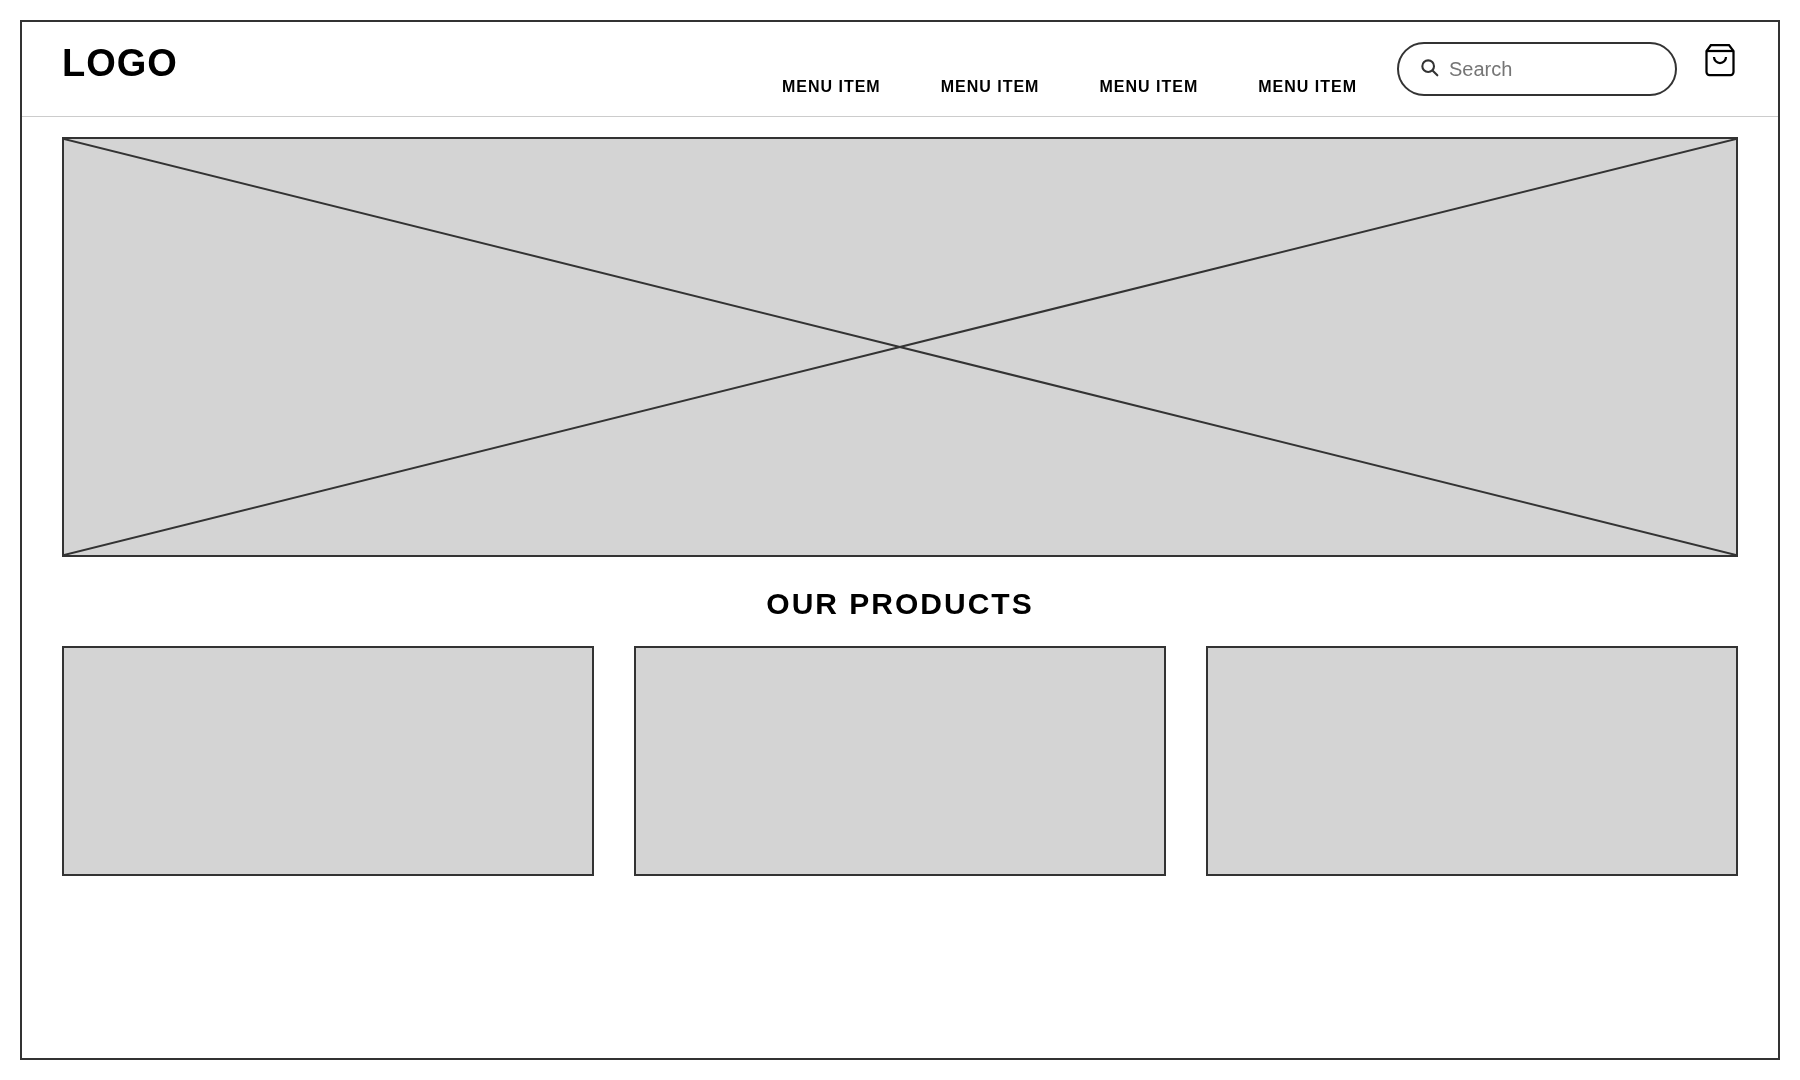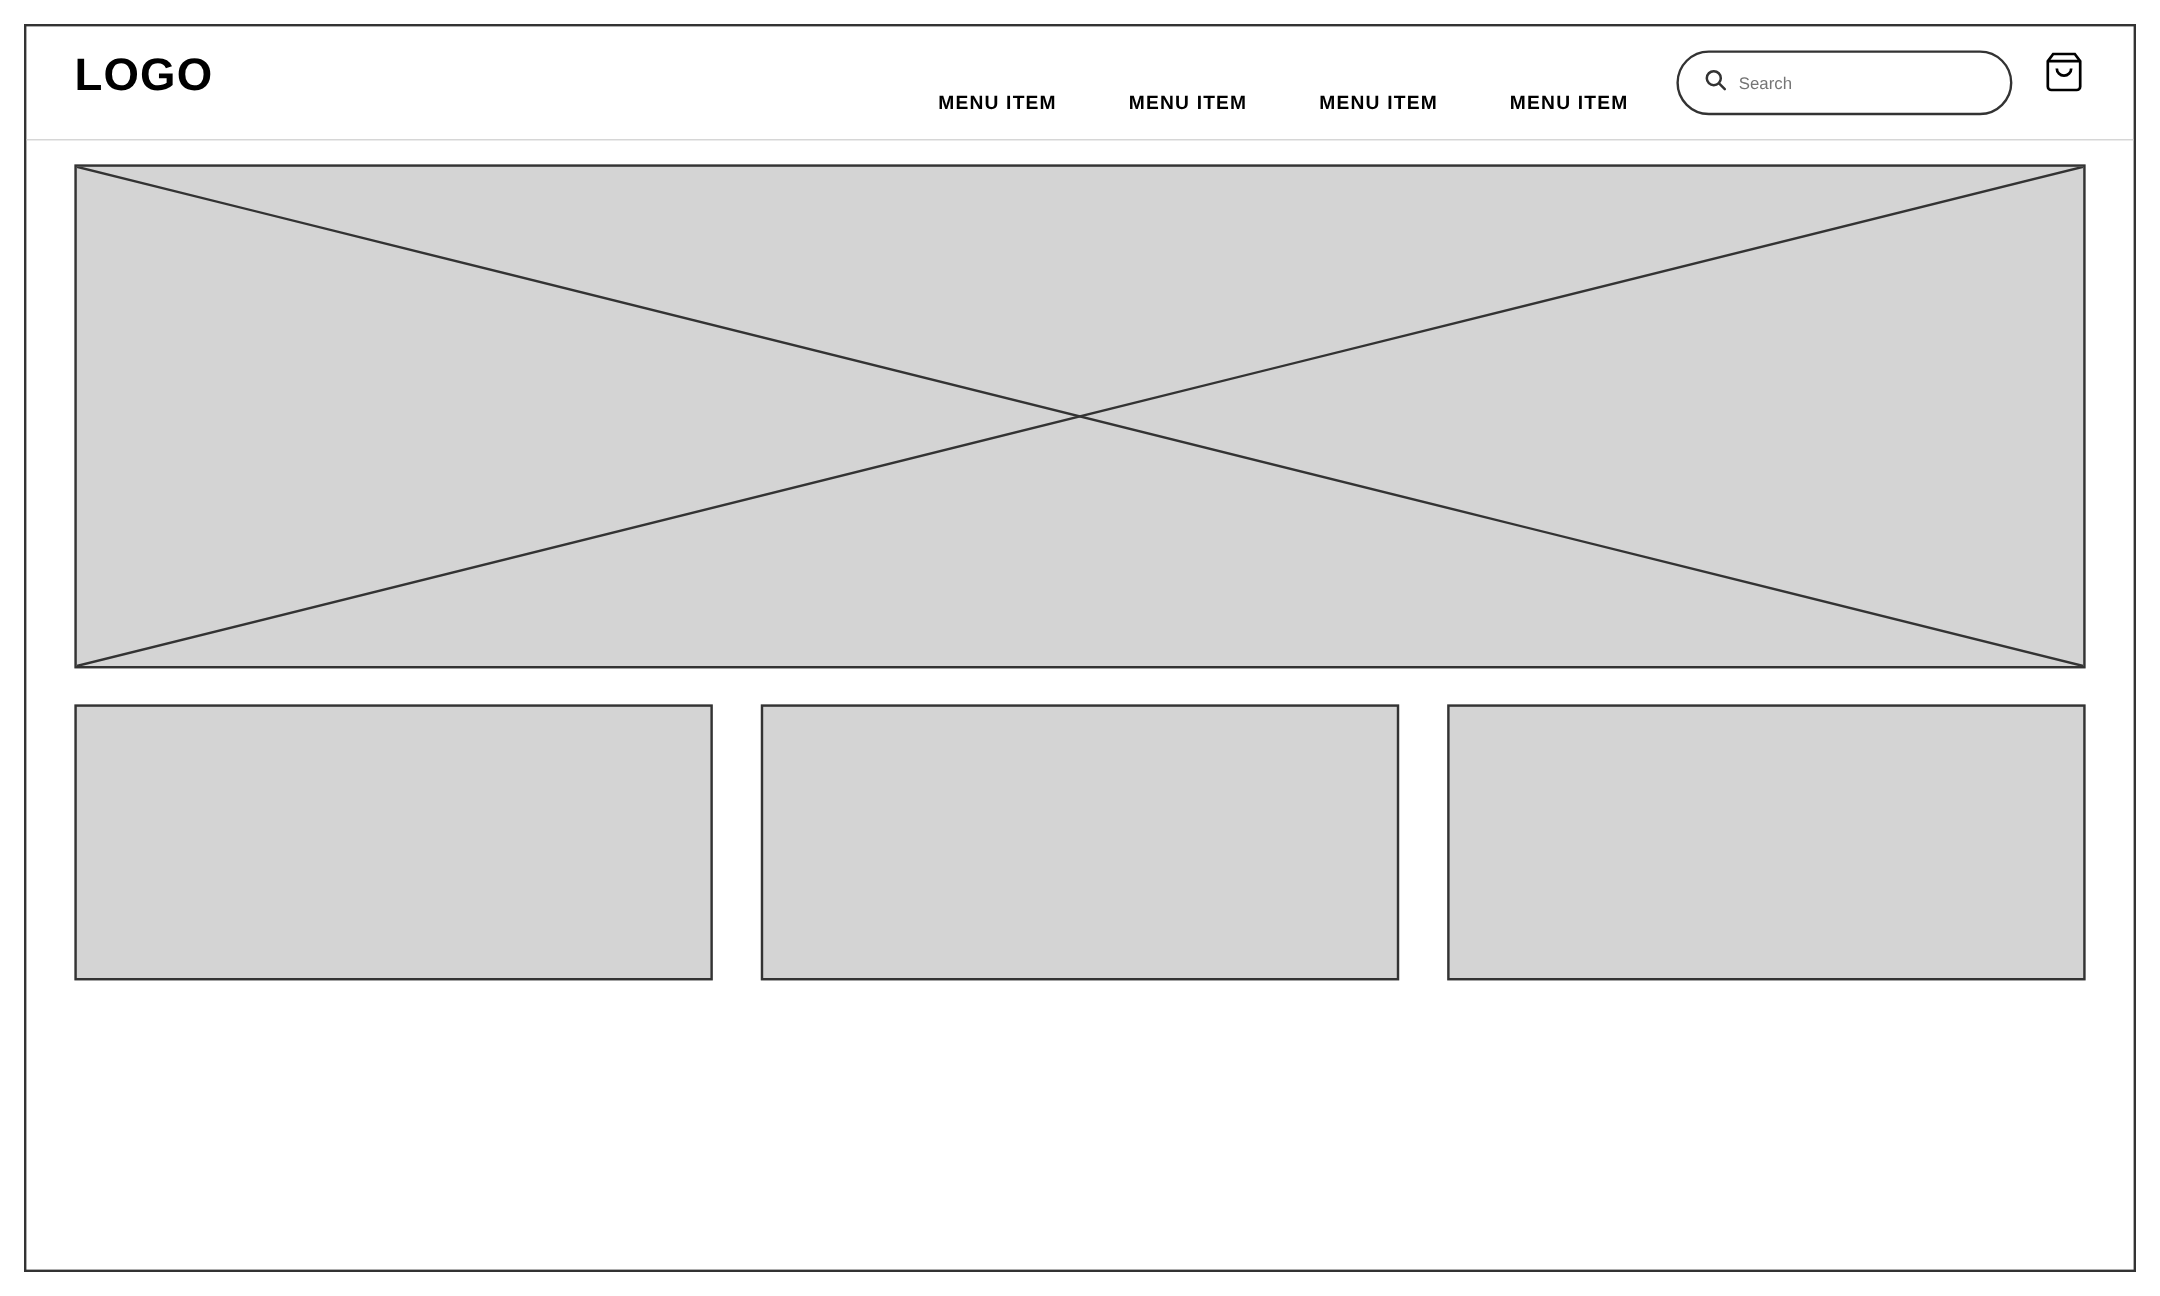--- a/index.html
+++ b/index.html
@@ -69,21 +69,21 @@
     }
 
     .search-icon-wrapper {
       color: #333;
       font-size: 20px;
     }
 
     .search-input {
       border: none;
       outline: none;
-      font-size: 14px;
+      font-size: 20px;
       color: #555;
       background: transparent;
       width: 100%;
     }
 
     .cart-icon-wrapper {
       font-size: 32px;
       color: #000;
       cursor: pointer;
     }
@@ -173,20 +173,21 @@
   <main class="main-content">
 
     <div class="hero-banner">
       <svg xmlns="http://www.w3.org/2000/svg" preserveAspectRatio="none">
 
         <line x1="0" y1="0" x2="100%" y2="100%" stroke="#333" stroke-width="2"></line>
         <line x1="100%" y1="0" x2="0" y2="100%" stroke="#333" stroke-width="2"></line>
       </svg>
     </div>
 
+    <h2 class="section-title">OUR PRODUCTS</h2>
 
     <div class="product-grid">
       <div class="product-card"></div>
       <div class="product-card"></div>
       <div class="product-card"></div>
     </div>
 
   </main>
 
 </div>

